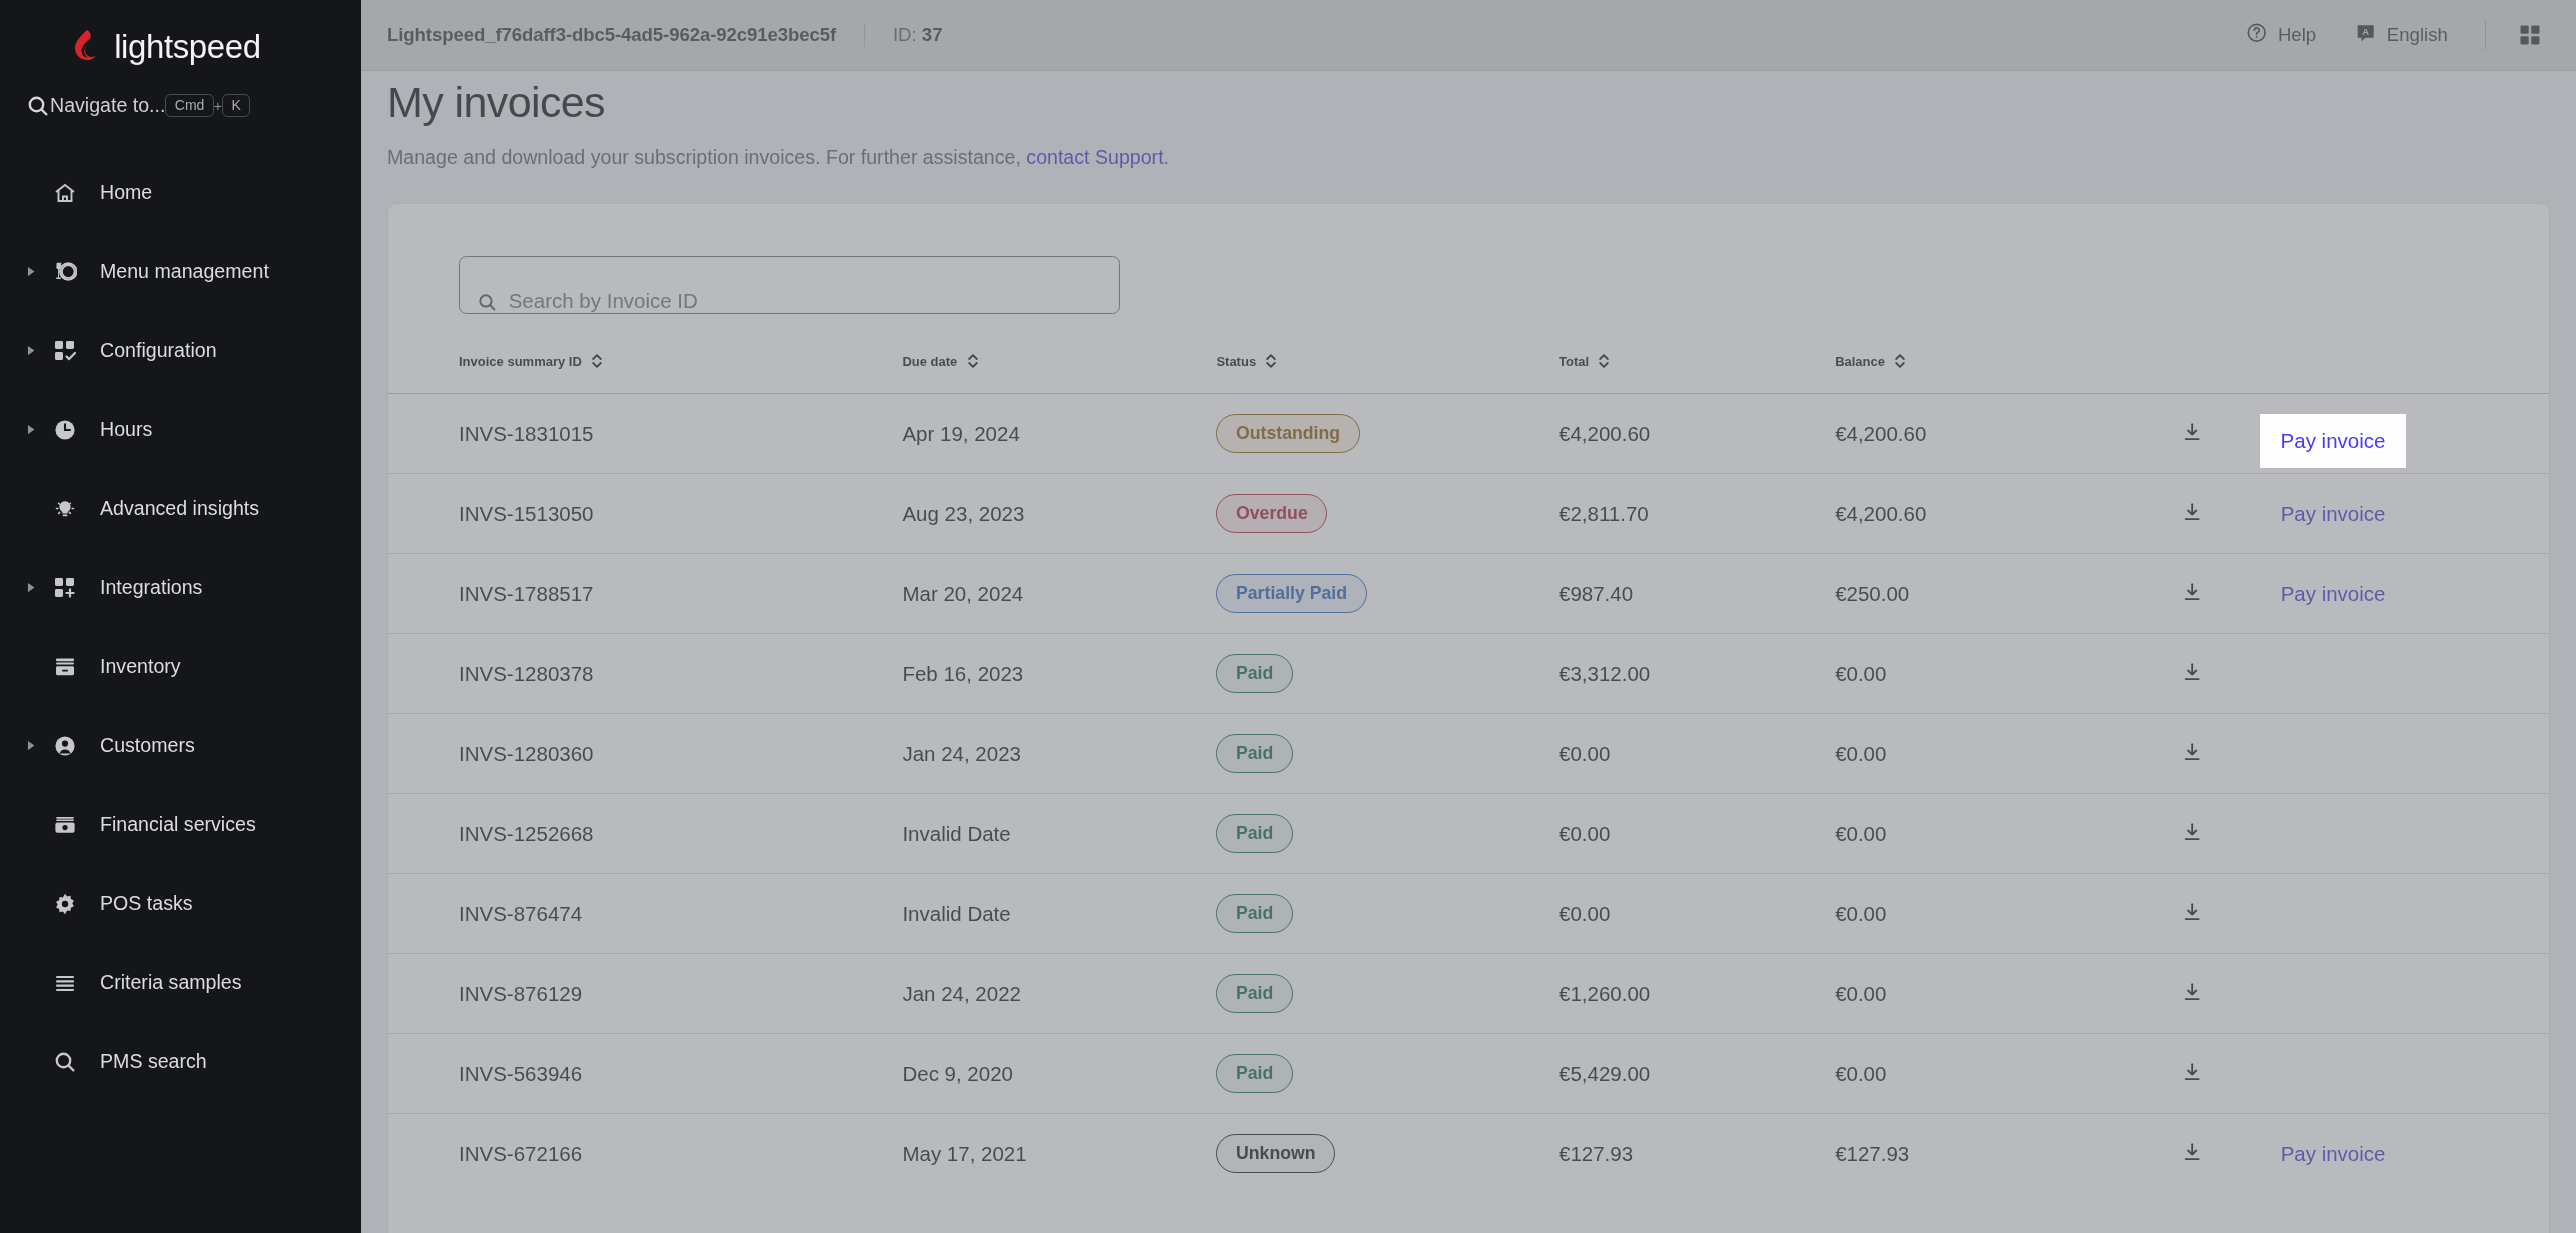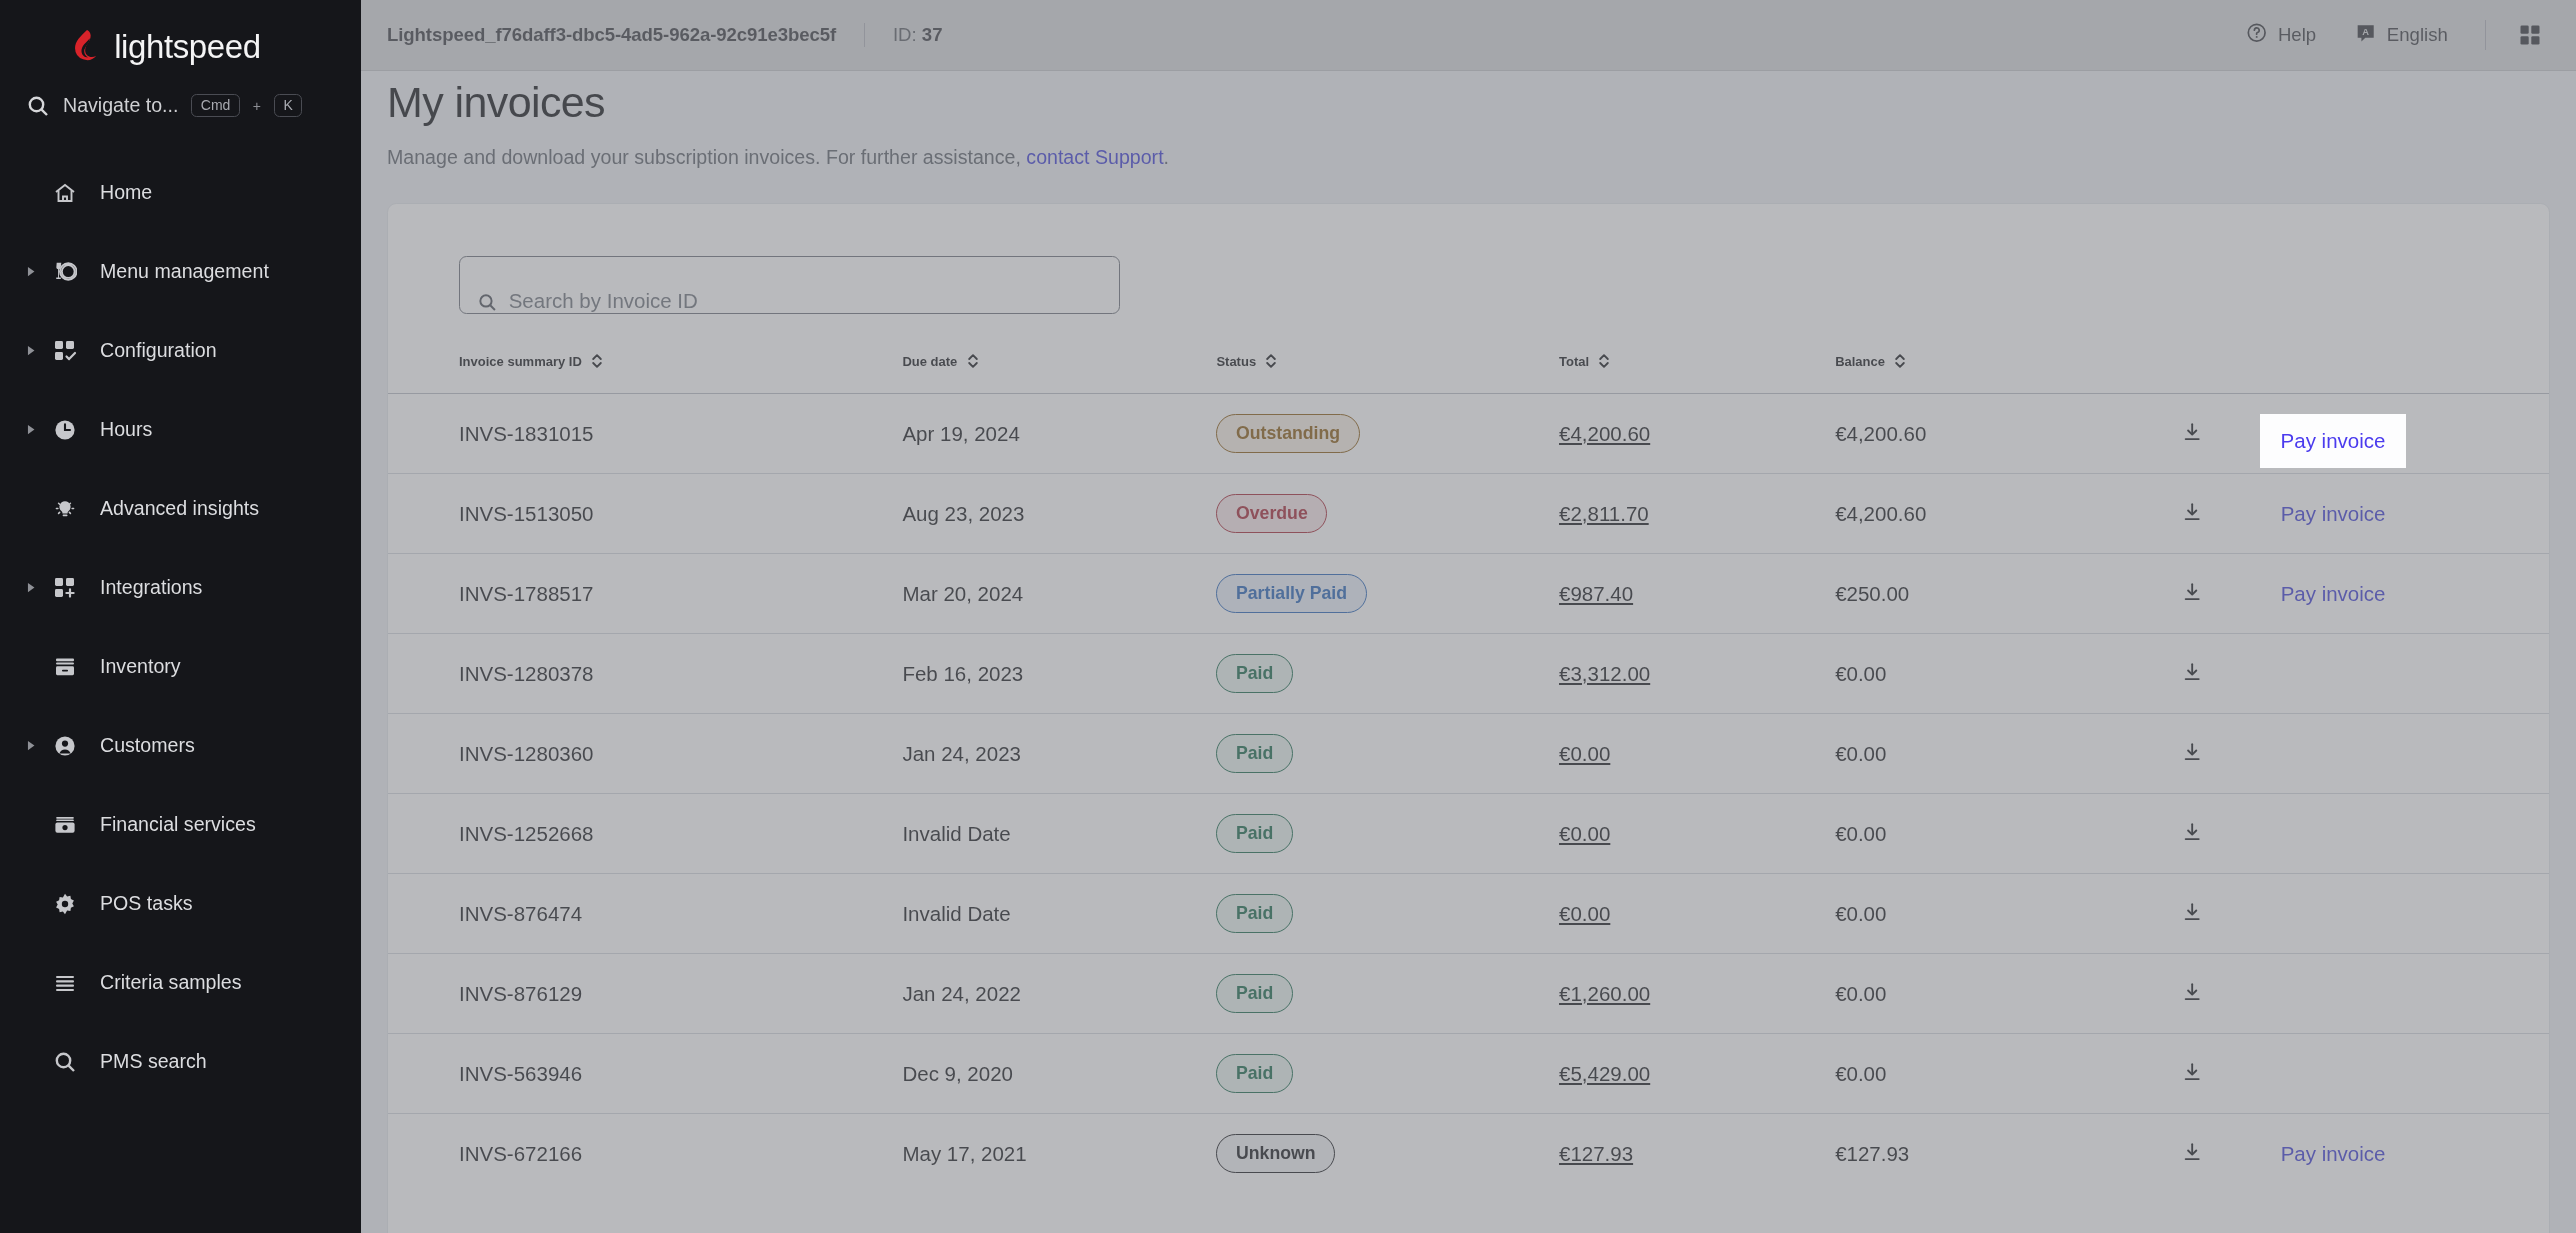--- a/index.html
+++ b/index.html
@@ -29,21 +29,20 @@
   .brand-word {
     color: #f4f4f5;
     font-size: 33px;
     letter-spacing: -0.4px;
     font-weight: 400;
   }
   .nav-search {
     display: flex; align-items: center;
     padding: 0 0 0 26px;
     height: 54px;
-    gap: 13px;
     margin-top: 5.6px;
   }
   .nav-search .mag { width: 24px; height: 24px; flex: 0 0 24px; }
   .nav-search-label { color: #cfd0d3; font-size: 19.6px; }
   .kbd {
     border: 0.9px solid #4a4c53; border-radius: 5.6px;
     color: #a9abb1; font-size: 14px;
     padding: 2.8px 8.4px; line-height: 1.1;
   }
   .kbd-plus { color: #8d8f95; font-size: 14px; }
@@ -164,21 +163,21 @@
     padding: 0;
     height: 80px;
     border-top: 0.9px solid #d4d7dd;
     vertical-align: middle;
     white-space: nowrap;
   }
   table.invoices tbody tr:first-child td { border-top: 0.9px solid #b9bdc5; }
   .col-id    { width: 503px; padding-left: 71px !important; }
   .col-date  { width: 307px; }
   .col-stat  { width: 335px; }
-  .col-total { width: 270px; text-decoration: underline; }
+  .col-total { width: 270px; }
   .col-bal   { width: 279px; }
   .col-dl    { width: 140px; text-align: center; }
   .col-pay   { width: 279px; }
   thead th.col-id { padding-left: 71px; }
 
   .badge {
     display: inline-flex; align-items: center; justify-content: center;
     height: 39px; padding: 0 18.6px;
     border-radius: 19.6px;
     font-size: 17.7px; font-weight: 700;

